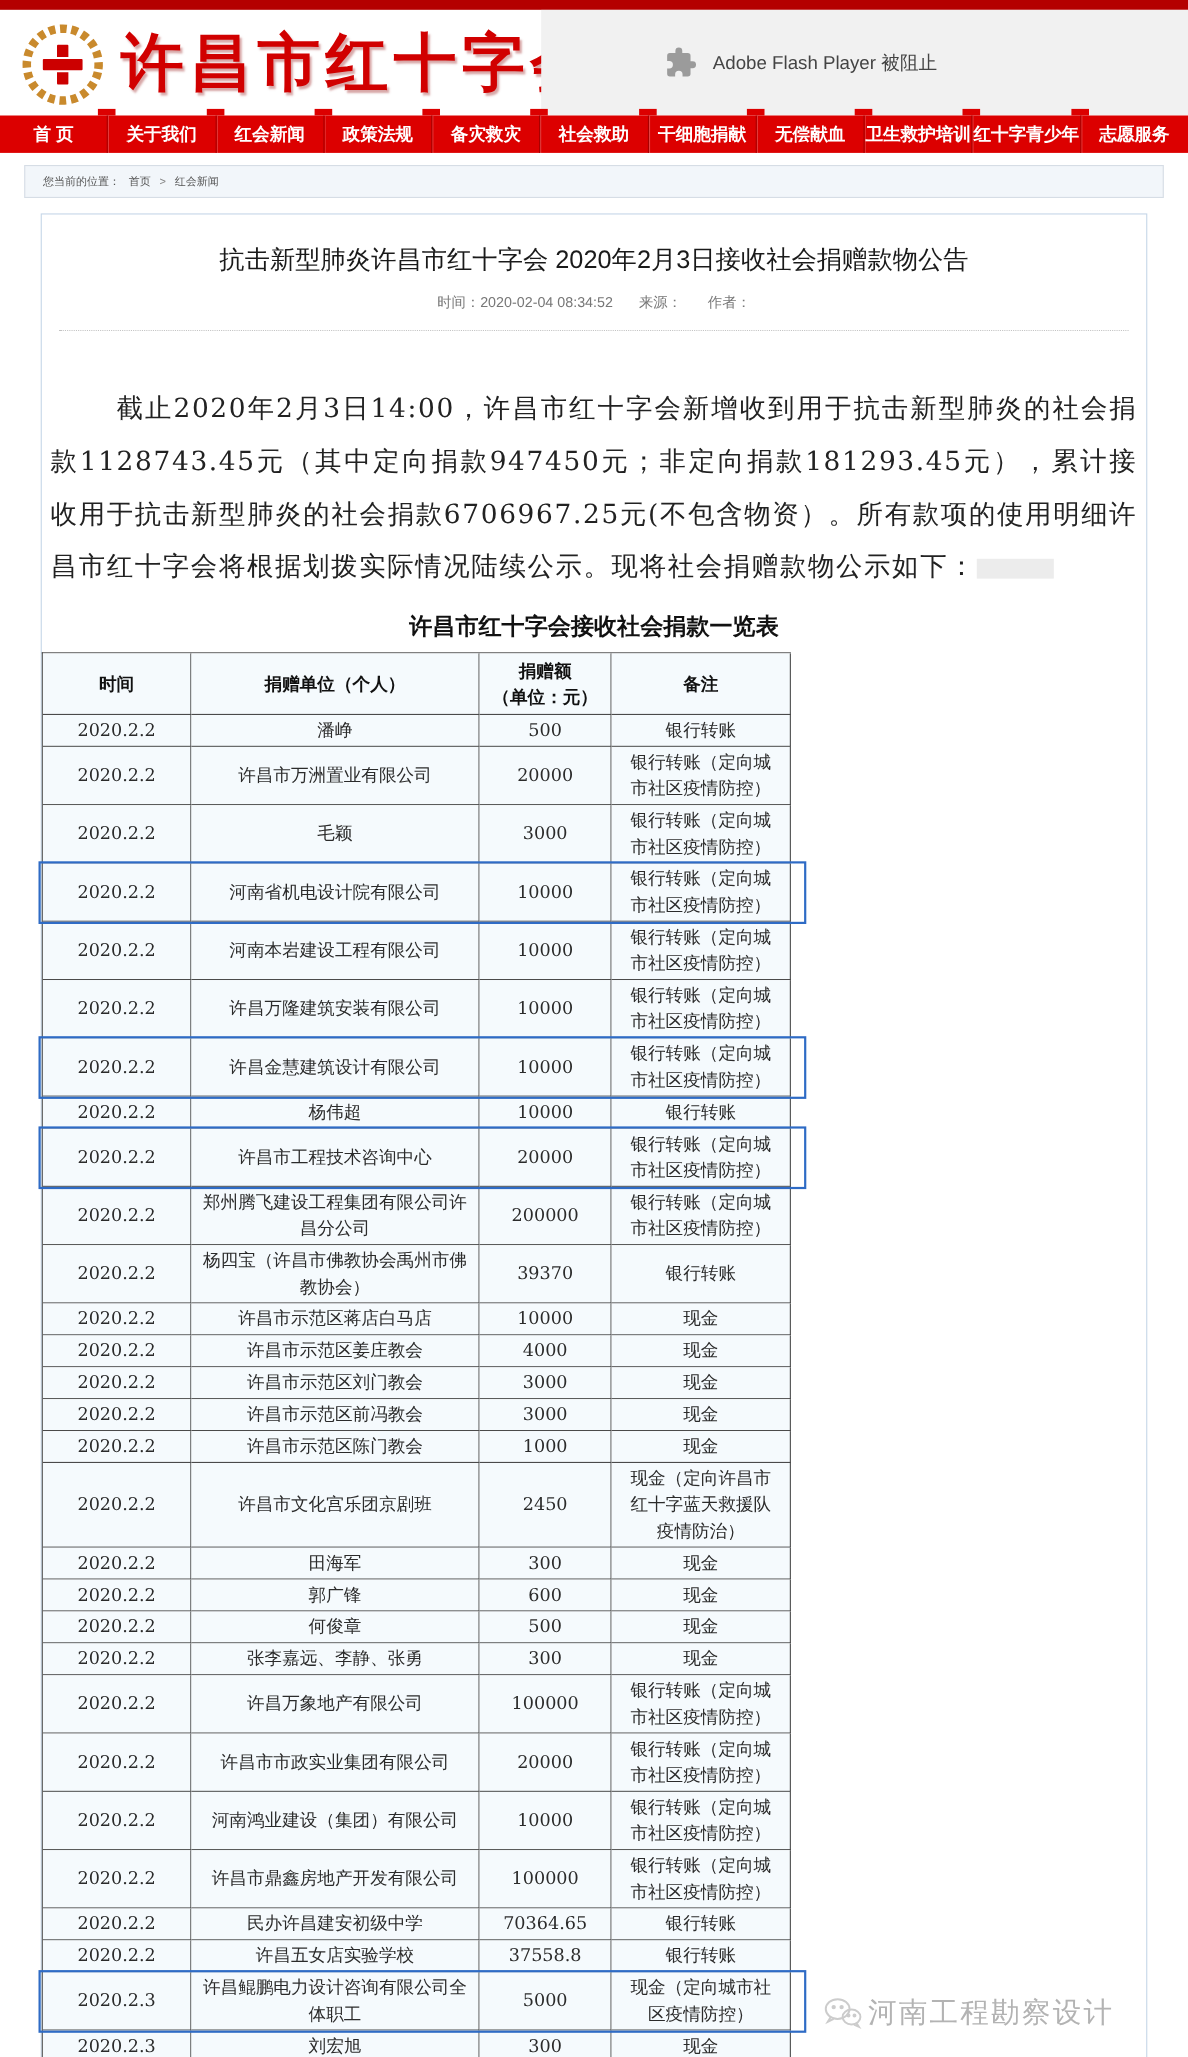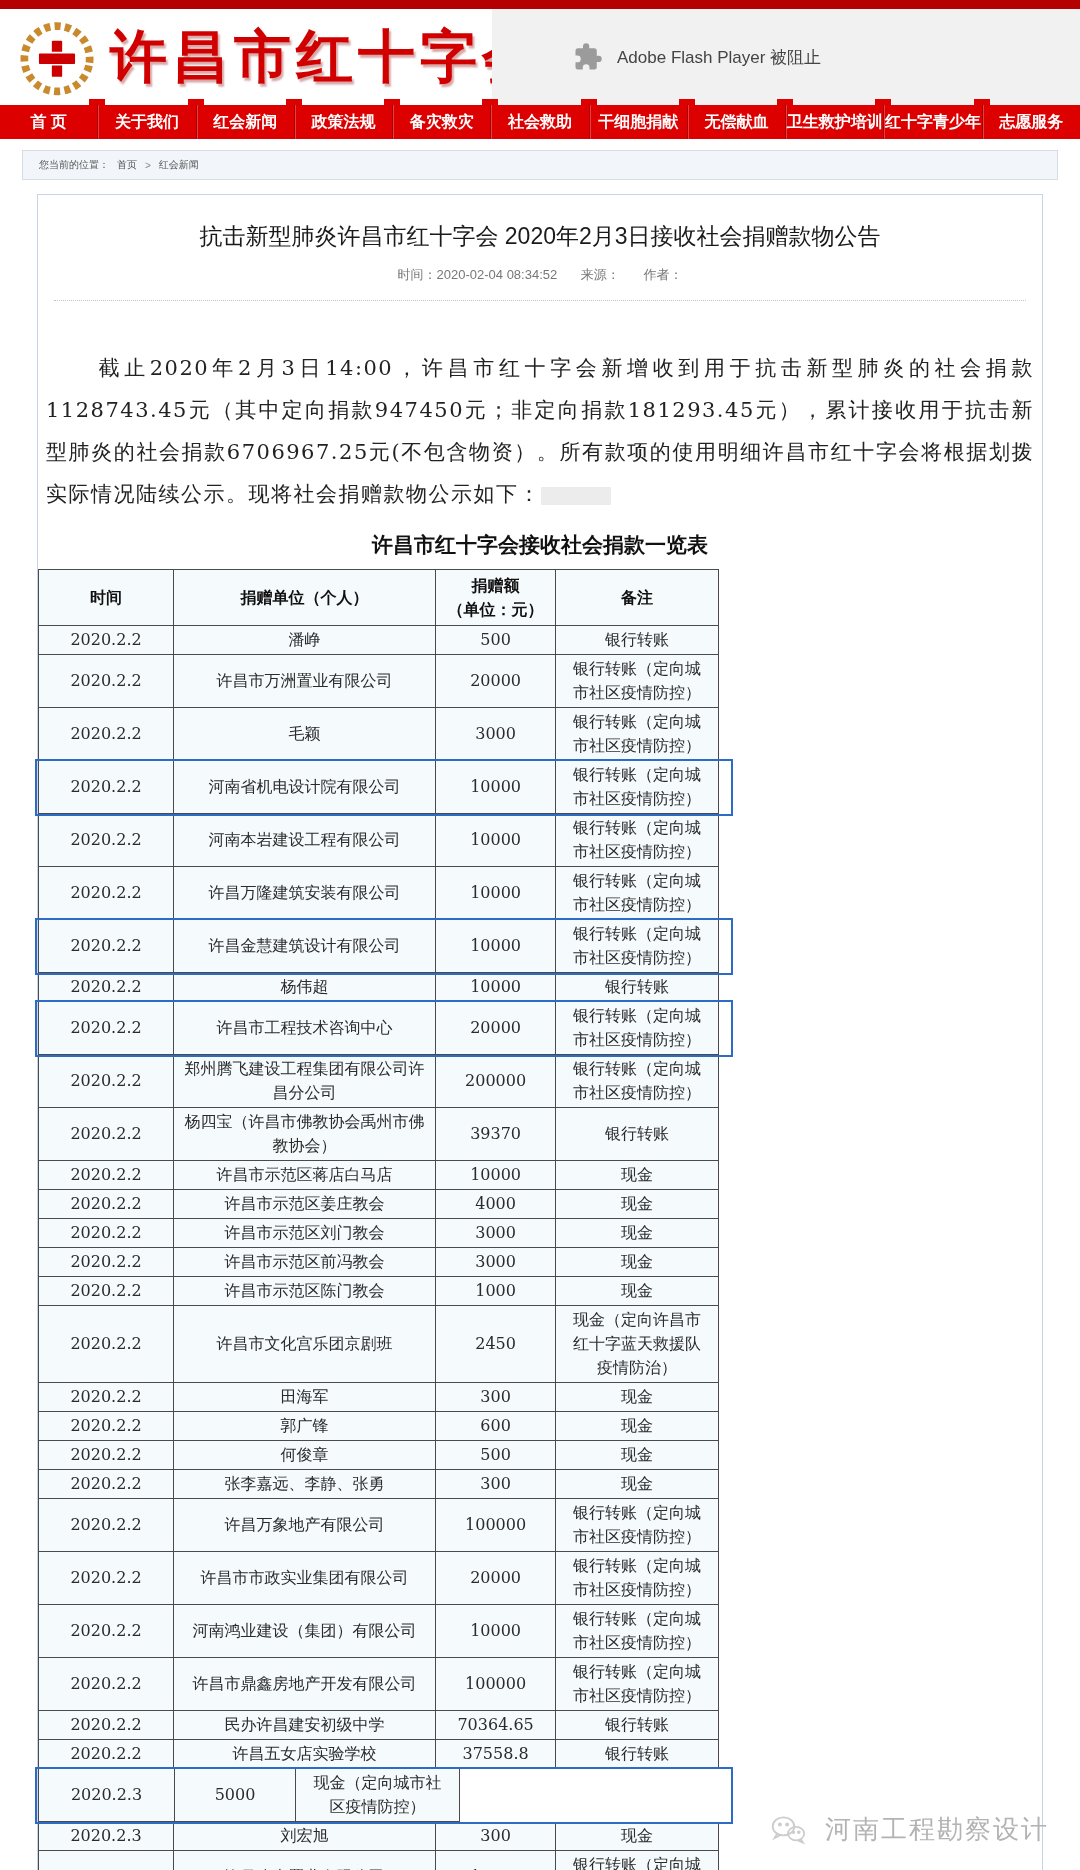--- a/index.html
+++ b/index.html
@@ -5,21 +5,21 @@
   * { box-sizing: border-box; margin: 0; padding: 0; }
   html,body { width:1080px; height:1870px; overflow:hidden; background:#fff;
               font-family:"Liberation Sans", sans-serif; position:relative; }
 
   
   .top-strip { height:9px; background:#b40000; }
 
   
   .header { height:96px; position:relative; background:#fff; }
   .header-right { position:absolute; left:492px; top:0; right:0; bottom:0; background:#f1f1f1;
-                  display:flex; align-items:center; padding-left:81px; gap:14px; }
+                  display:flex; align-items:center; padding-left:112px; gap:14px; }
   .flash-text { color:#444; font-size:17px; }
   .puzzle { width:30px; height:30px; fill:#9b9b9b; }
   .logo { position:absolute; left:14px; top:5px; display:flex; align-items:center; gap:10px; }
   .emblem { width:86px; height:86px; }
   .site-title { font-size:57px; font-weight:900; color:#d10000; letter-spacing:5px;
                 text-shadow:2px 3px 2px rgba(140,0,0,.35); white-space:nowrap; }
 
   
   .nav { height:34px; background:#dc0000; display:flex; list-style:none; position:relative; }
   .nav-item { flex:1; display:flex; align-items:center; justify-content:center; position:relative;
@@ -35,21 +35,21 @@
   .crumb-sep { color:#888; }
 
   
   .content-box { margin:14px 37px 0; border:1px solid #c5d6e8; background:#fff;
                  min-height:1700px; position:relative; padding-bottom:60px; }
   .article-title { padding-top:26px; text-align:center; font-size:23px; font-weight:normal; color:#1a1a1a; }
   .article-meta { margin-top:14px; text-align:center; font-size:13px; color:#777; }
   .article-meta span { margin:0 10px; }
   .dotted-sep { margin:16px 16px 0; border-bottom:1px dotted #c3c3c3; height:1px; }
 
-  .article-body { margin:46px 8px 0; font-family:"DejaVu Serif", serif; font-size:21px; color:#222;
+  .article-body { margin:46px 8px 0; font-family:"DejaVu Serif", serif; font-size:24px; color:#222;
                   line-height:2.0; letter-spacing:1.5px; text-align:justify; text-indent:2.5em; }
   .sel-artifact { display:inline-block; width:70px; height:18px; background:#ececec; vertical-align:middle; }
 
   .table-caption { margin-top:16px; text-align:center; font-size:21px; font-weight:bold; color:#111; }
 
   
   .dtable { margin-top:10px; width:681px; border-top:1px solid #4a4a4a; border-left:1px solid #4a4a4a;
             font-family:"DejaVu Serif", serif; font-size:16px; color:#2b2b2b; }
   .drow { display:flex; position:relative; }
   .cell { border-right:1px solid #4a4a4a; border-bottom:1px solid #4a4a4a; background:#f5fafd;
@@ -58,21 +58,21 @@
   .c-date  { width:136px; }
   .c-donor { width:264px; }
   .c-amt   { width:121px; }
   .c-rem   { width:164px; padding:2px 10px; }
   .head .cell { font-weight:bold; min-height:56px; color:#111; }
   .amt-head { flex-direction:column; }
   .drow.highlighted::after { content:""; position:absolute; left:-4px; right:-14px; top:-2px; bottom:-2px;
           border:2px solid #2e6bc5; pointer-events:none; z-index:5; }
 
   
-  .watermark { position:absolute; left:770px; top:1812px; display:flex; align-items:center; gap:19px;
+  .watermark { position:absolute; left:748px; top:1812px; display:flex; align-items:center; gap:5px;
                color:#b3b3b3; font-size:26px; letter-spacing:2px; z-index:9; white-space:nowrap; }
   .wechat-icon { width:36px; height:32px; stroke:#c0c0c0; fill:none; stroke-width:2; opacity:.8; }
 </style>
 </head>
 <body>
 
 <div class="top-strip"></div>
 
 <div class="header">
   <div class="logo">
@@ -297,20 +297,21 @@
         <div class="cell c-rem">银行转账</div>
       </div>
         <div class="drow">
         <div class="cell c-date">2020.2.2</div>
         <div class="cell c-donor">许昌五女店实验学校</div>
         <div class="cell c-amt">37558.8</div>
         <div class="cell c-rem">银行转账</div>
       </div>
         <div class="drow highlighted">
         <div class="cell c-date">2020.2.3</div>
+        <div class="cell c-donor">许昌鲲鹏电力设计咨询有限公司全体职工</div>
         <div class="cell c-amt">5000</div>
         <div class="cell c-rem">现金（定向城市社区疫情防控）</div>
       </div>
         <div class="drow">
         <div class="cell c-date">2020.2.3</div>
         <div class="cell c-donor">刘宏旭</div>
         <div class="cell c-amt">300</div>
         <div class="cell c-rem">现金</div>
       </div>
         <div class="drow">

